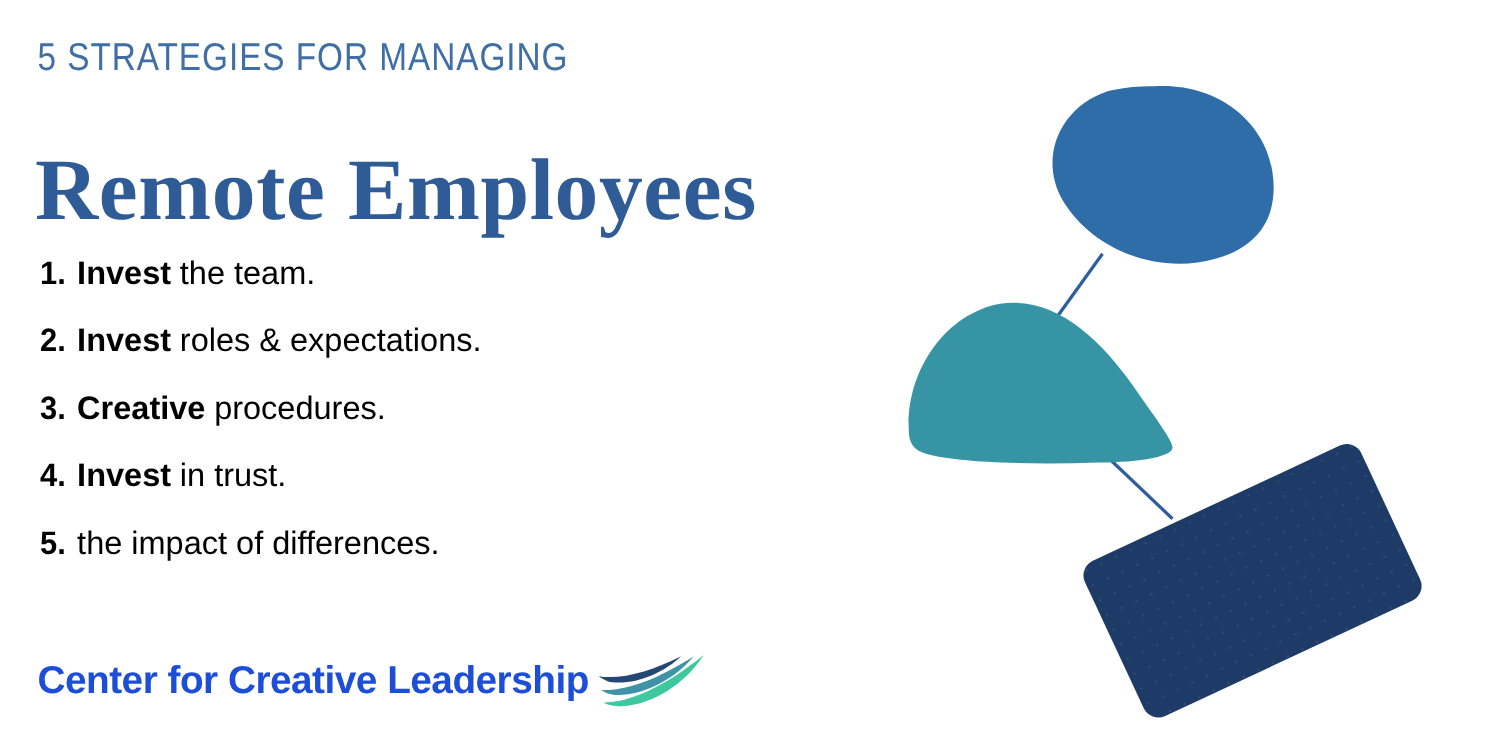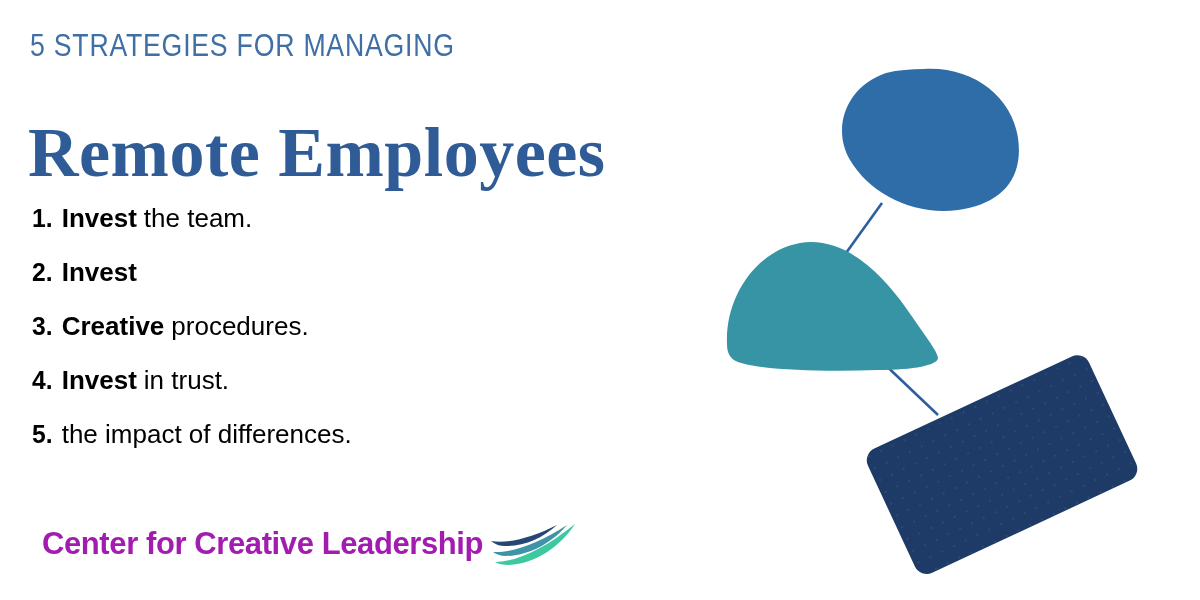--- a/index.html
+++ b/index.html
@@ -94,24 +94,23 @@
     left: 30px;
     top: 518px;
     display: flex;
     align-items: center;
     height: 52px;
   }
   .logo-word {
     font-family: "Liberation Sans", sans-serif;
     font-size: 31px;
     font-weight: 700;
-    color: #a21caf;
+    color: #1d4ed8;
     letter-spacing: -0.4px;
     white-space: nowrap;
-    margin-left: 12px;
   }
   .logo-mark {
     margin-left: 8px;
     display: block;
     line-height: 0;
   }
 
   
   .graphic {
     position: absolute;
@@ -136,20 +135,21 @@
 
       <div class="list-item">
         <span class="li-num">1.</span>
         <span class="li-key">Invest</span>
         <span class="li-rest">the team.</span>
       </div>
 
       <div class="list-item">
         <span class="li-num">2.</span>
         <span class="li-key">Invest</span>
+        <span class="li-rest">roles &amp; expectations.</span>
       </div>
 
       <div class="list-item">
         <span class="li-num">3.</span>
         <span class="li-key">Creative</span>
         <span class="li-rest">procedures.</span>
       </div>
 
       <div class="list-item">
         <span class="li-num">4.</span>

